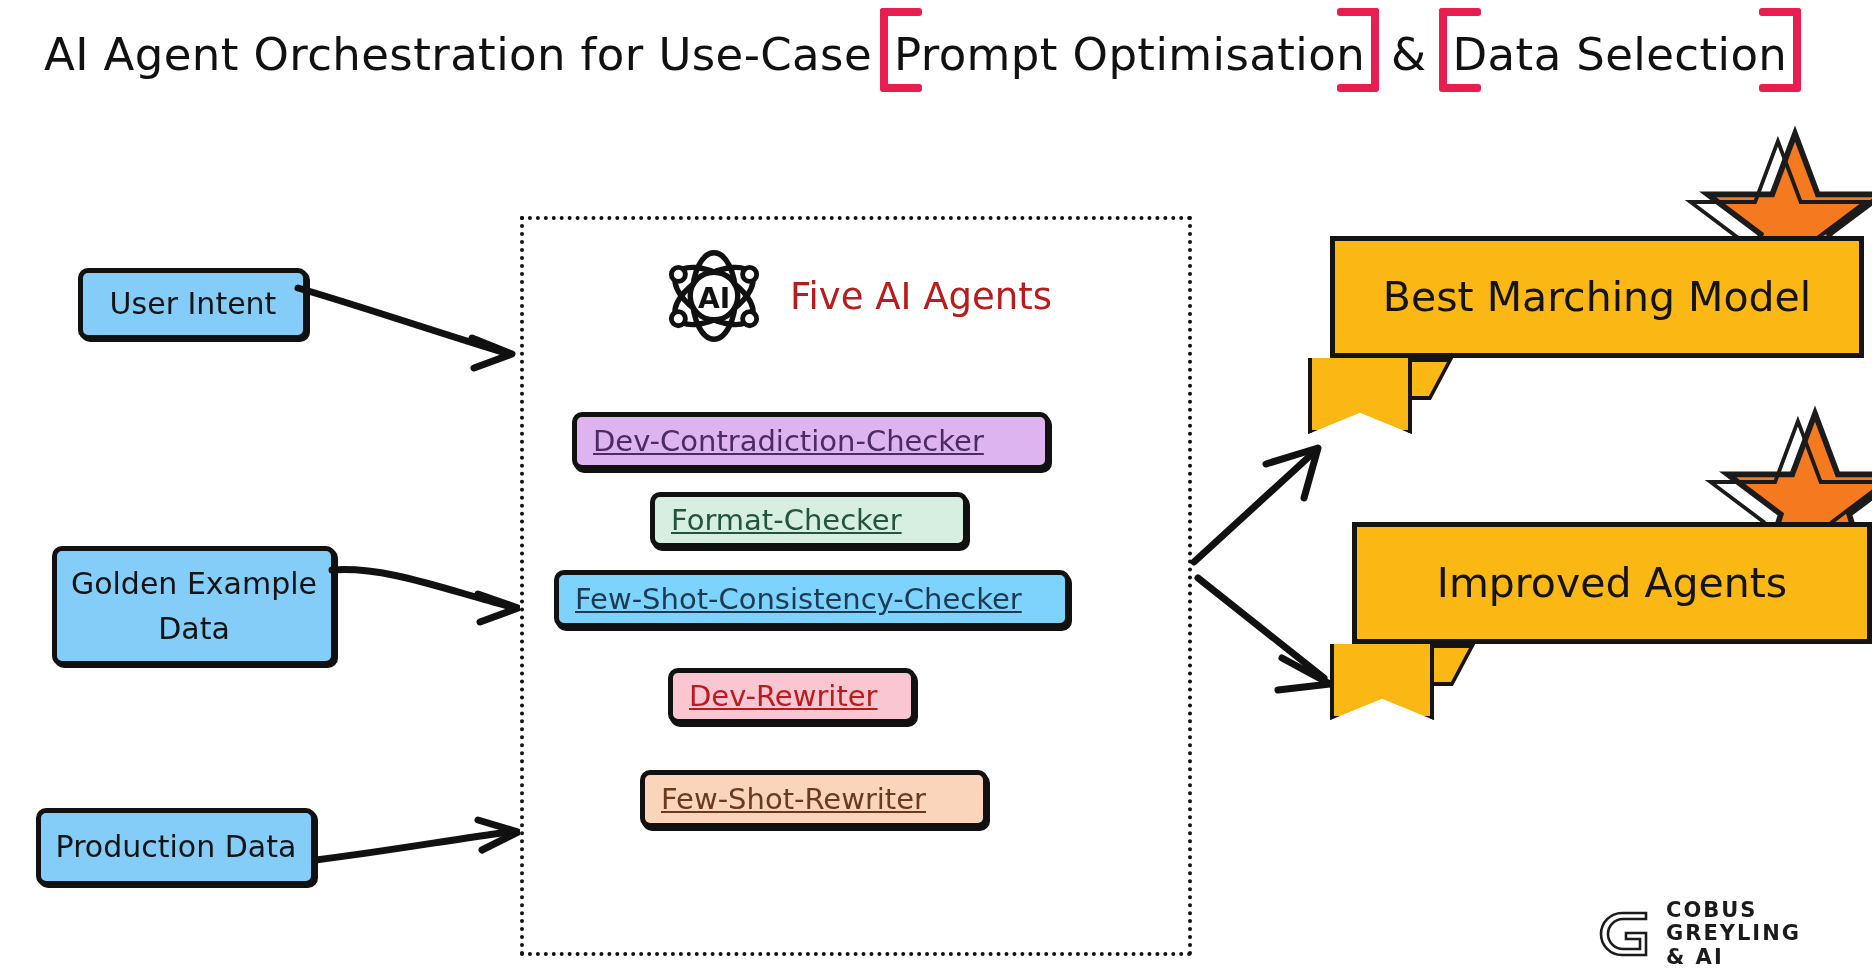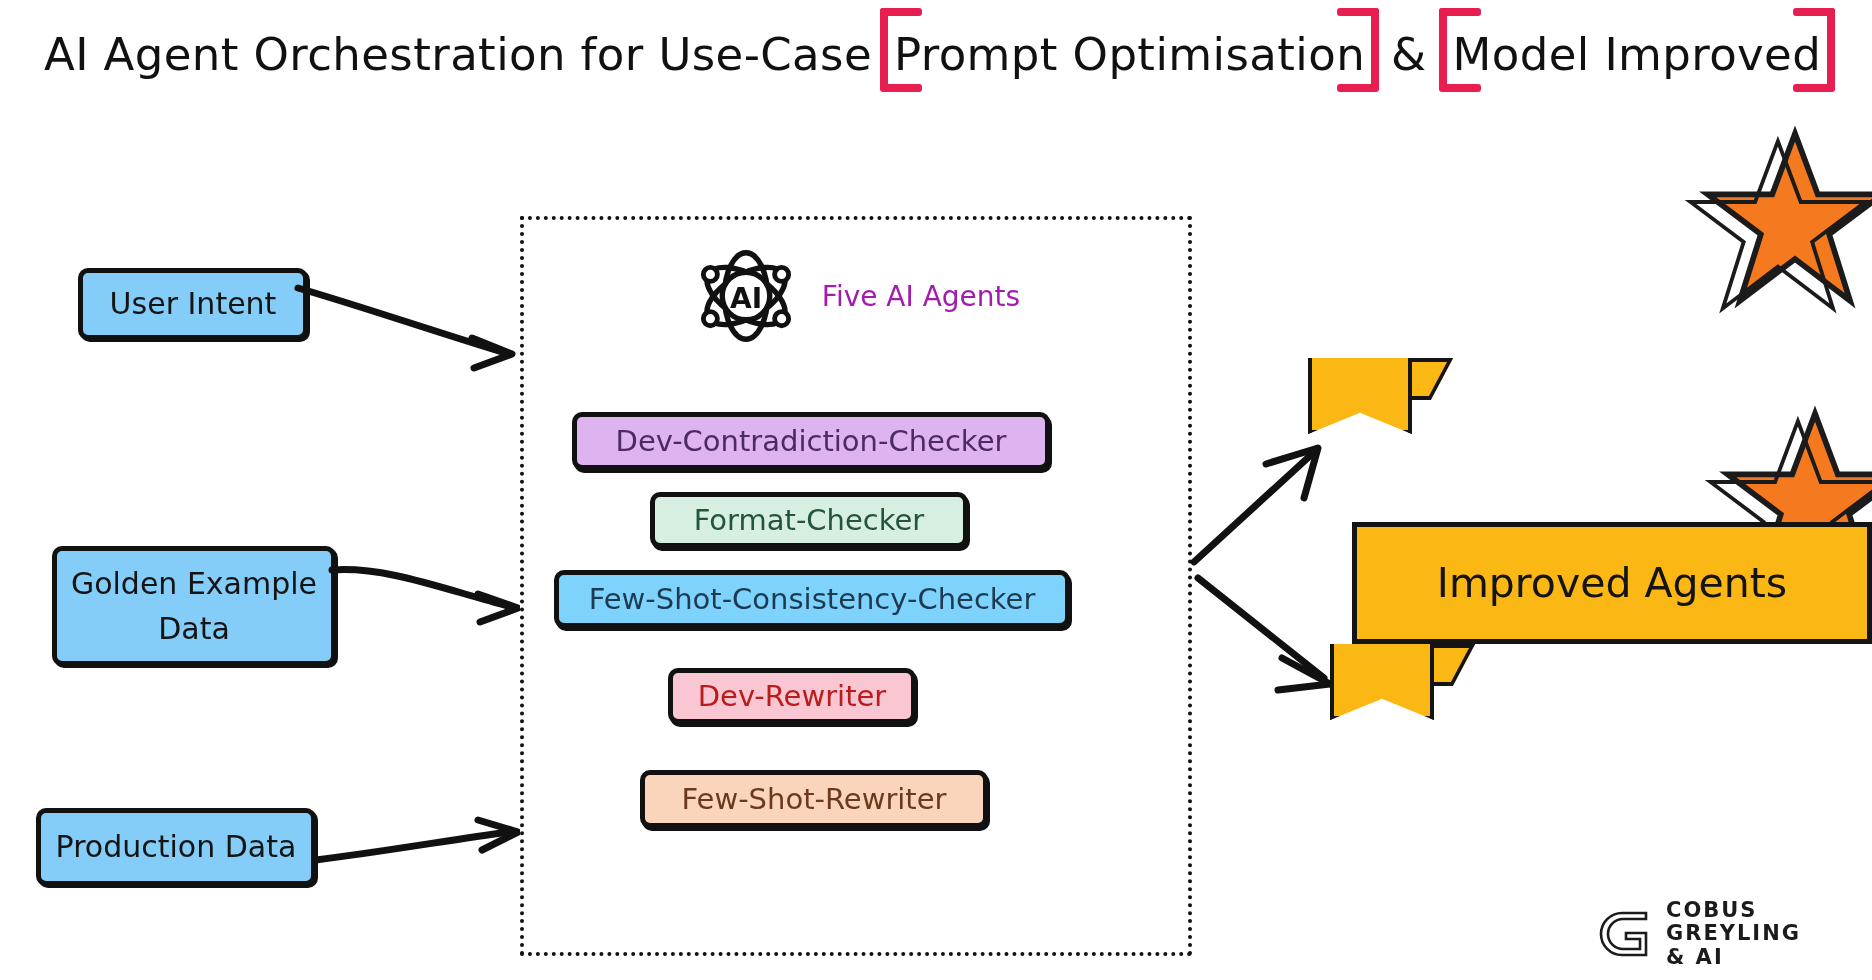--- a/index.html
+++ b/index.html
@@ -97,36 +97,36 @@
   #panel-header {
     position: absolute;
     left: 0; top: 22px;
     width: 100%;
     display: flex;
     align-items: center;
     justify-content: center;
     gap: 22px;
   }
   #panel-header .hdr-text {
-    font-size: 28px;
-    color: #a21caf;
+    font-size: 37px;
+    color: #b91c1c;
   }
 
   
   .pill {
     box-sizing: border-box;
     border: 5px solid #111111;
     border-radius: 10px;
     font-size: 29px;
     display: flex;
     align-items: center;
-    justify-content: center;
     white-space: nowrap;
     padding: 5px 16px;
     box-shadow: 2px 3px 0 #111111;
+    text-decoration: underline;
   }
 
   
   .ribbon-wrap { position: absolute; }
   .ribbon-body {
     position: absolute;
     box-sizing: border-box;
     background: #FBB713;
     border: 5px solid #141414;
     color: #141414;
@@ -195,21 +195,21 @@
         </span>
     </span>
     <span style="display:inline-block;width:14px"></span>
     <span class="title-seg">&amp;</span>
     <span style="display:inline-block;width:14px"></span>
     <span class="title-seg bracketed">
       <span class="bracket-l">
           <span class="bk-top"></span>
           <span class="bk-bot"></span>
         </span>
-      <span>Model Improved</span>
+      <span>Data Selection</span>
       <span class="bracket-r">
           <span class="bk-top"></span>
           <span class="bk-bot"></span>
         </span>
     </span>
   </div>
 
   <div class="abs input-box" style="left:78px; top:268px; width:230px; height:72px;">
     <span>User Intent</span>
   </div>
@@ -289,20 +289,23 @@
   <div class="ribbon-wrap" style="left:1300px; top:130px; width:572px; height:300px;">
 
     <svg class="abs" style="left:400px; top:-4px; width:190px; height:190px;" viewBox="0 0 100 100">
       <path d="M50,4 L62,36 L96,36 L68,57 L79,92 L50,70 L21,92 L32,57 L4,36 L38,36 Z" fill="#F4791F" stroke="#1b1b1b" stroke-width="3"></path>
       <path d="M50,4 L62,36 L96,36 L68,57 L79,92 L50,70 L21,92 L32,57 L4,36 L38,36 Z" fill="none" stroke="#1b1b1b" stroke-width="2" transform="translate(-9,4)"></path>
     </svg>
 
     <div class="abs ribbon-fold" style="left:34px; top:228px;"></div>
     <div class="abs ribbon-tail" style="left:8px; top:228px;"></div>
 
+    <div class="ribbon-body abs" style="left:30px; top:106px; width:534px; height:122px;">
+      <span>Best Marching Model</span>
+    </div>
   </div>
 
   <div class="ribbon-wrap" style="left:1320px; top:400px; width:552px; height:320px;">
 
     <svg class="abs" style="left:400px; top:6px; width:190px; height:190px;" viewBox="0 0 100 100">
       <path d="M50,4 L62,36 L96,36 L68,57 L79,92 L50,70 L21,92 L32,57 L4,36 L38,36 Z" fill="#F4791F" stroke="#1b1b1b" stroke-width="3"></path>
       <path d="M50,4 L62,36 L96,36 L68,57 L79,92 L50,70 L21,92 L32,57 L4,36 L38,36 Z" fill="none" stroke="#1b1b1b" stroke-width="2" transform="translate(-9,4)"></path>
     </svg>
 
     <div class="abs ribbon-fold" style="left:36px; top:244px;"></div>

